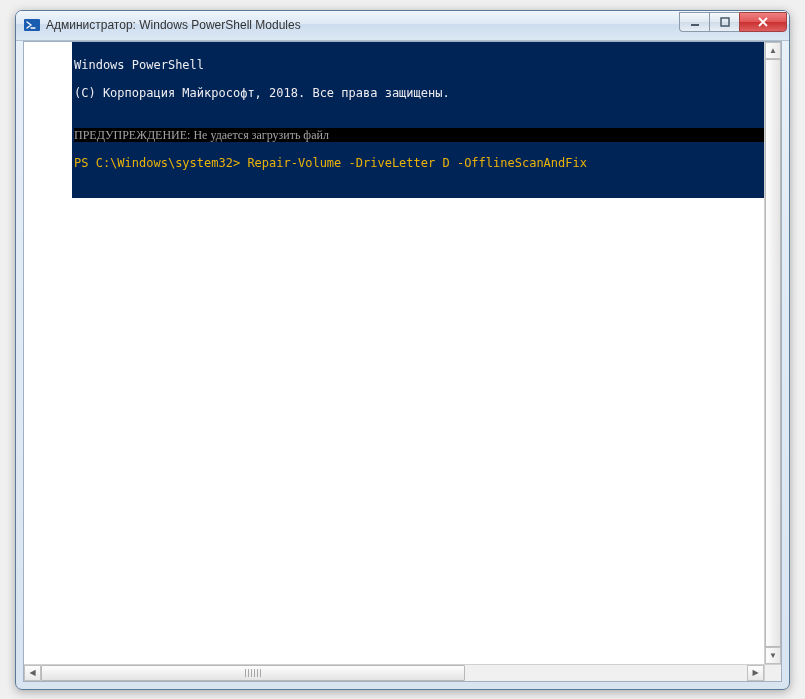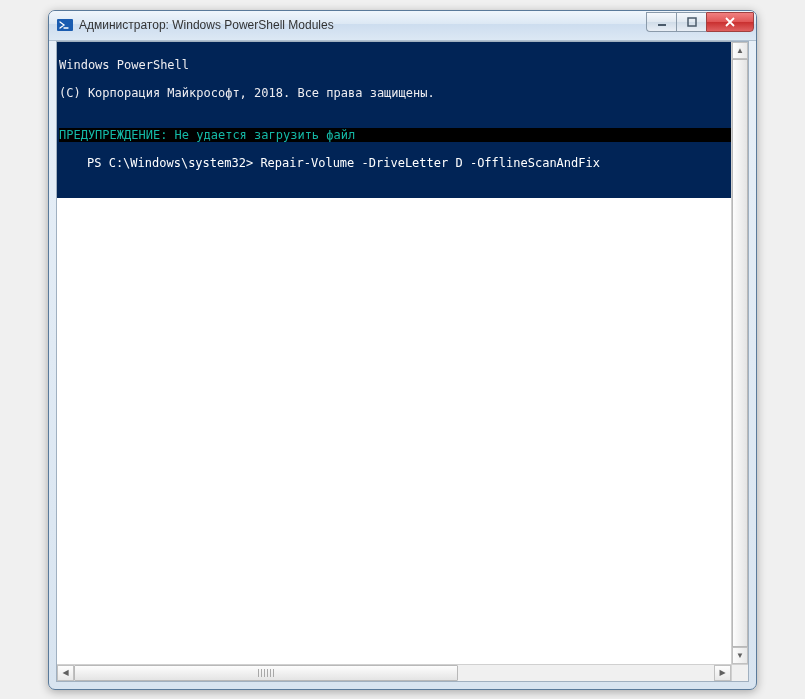--- a/index.html
+++ b/index.html
@@ -6,21 +6,21 @@
 body {
   width: 805px;
   height: 699px;
   background: #f0f0f0;
   font-family: "Segoe UI", Tahoma, sans-serif;
   display: flex;
   align-items: center;
   justify-content: center;
 }
 .window {
-  width: 709px;
+  width: 775px;
   height: 680px;
   background: linear-gradient(to bottom, #e8f0f8 0%, #d8e4f0 100%);
   border: 1px solid #5a7a9a;
   border-radius: 7px;
   box-shadow: 0 2px 10px rgba(0,0,0,0.3);
   display: flex;
   flex-direction: column;
   overflow: hidden;
 }
 .titlebar {
@@ -89,22 +89,22 @@
   background: #012456;
   font-family: "Lucida Console", "Consolas", monospace;
   font-size: 12px;
   line-height: 14px;
   color: #eeedf0;
   padding: 2px 0 0 2px;
   overflow: hidden;
   white-space: pre;
 }
 .console .line { display: block; }
-.warn { color: #14b8a6; background: #000000; }
-.prompt-line { color: #ffffff; margin-left: 28px; }
+.warn { color: #a3a3a3; background: #000000; font-family: Liberation Serif, serif; }
+.prompt-line { color: #eab308; }
 .scrollbar-h {
   height: 17px;
   background: #f0f0f0;
   border-top: 1px solid #d0d0d0;
   display: flex;
   align-items: stretch;
 }
 .sb-btn {
   width: 17px;
   background: linear-gradient(to bottom, #fdfdfd, #e8e8e8);
@@ -162,21 +162,21 @@
   cursor: pointer;
 }
 .sb-track-v { flex: 1; position: relative; }
 .sb-thumb-v {
   position: absolute;
   top: 0; left: 0; width: 100%; height: 100%;
   background: linear-gradient(to right, #fdfdfd, #e4e4e4);
   border: 1px solid #b8b8b8;
 }
 .console-wrap { position: relative; flex: 1; display: flex; flex-direction: column; }
-.console-inner { position: absolute; left:0; top:0; right:17px; bottom:17px; }
+.console-inner { position: absolute; left:0; top:0; right:17px; bottom:17px;padding-left:48px; }
 </style>
 </head>
 <body>
 
 <div class="window">
   <div class="titlebar">
     <span class="titlebar-icon">
       <svg viewBox="0 0 16 16">
           <rect x="0" y="2" width="16" height="12" rx="1" fill="#1a5cb0"></rect>
           <path d="M3 5 L7 8 L3 11 M7 11 L11 11" stroke="#fff" stroke-width="1.3" fill="none" stroke-linecap="round"></path>

